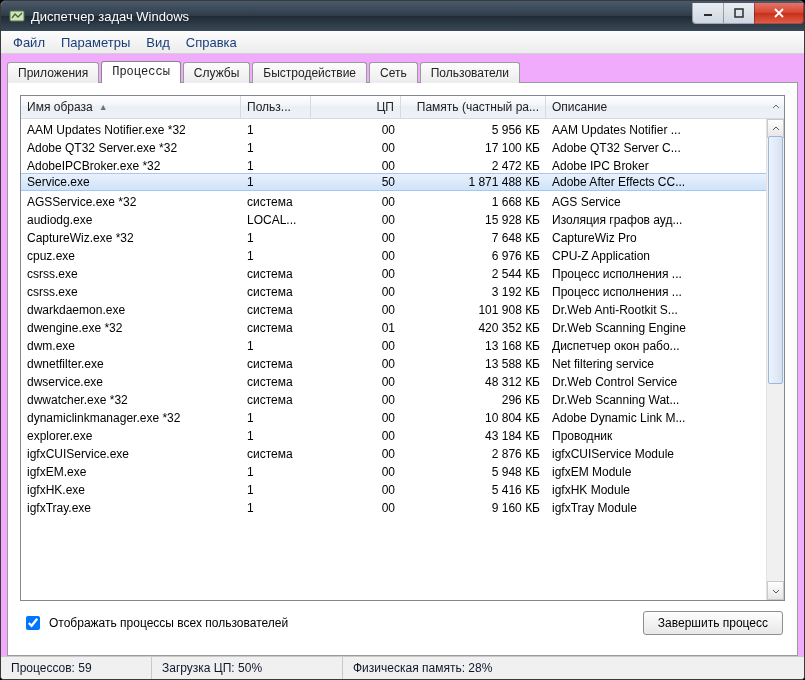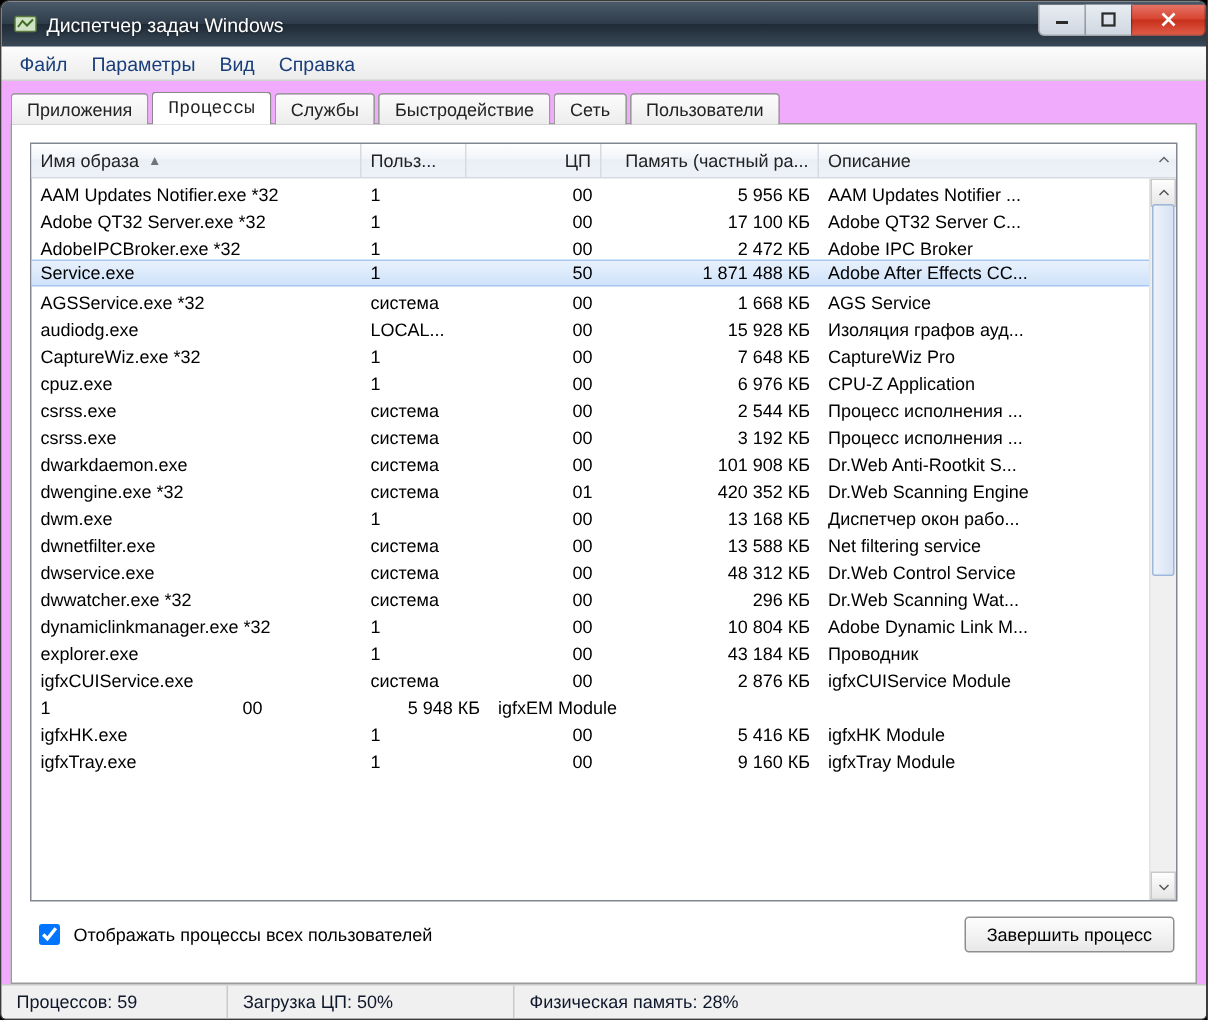--- a/index.html
+++ b/index.html
@@ -341,20 +341,21 @@
                 <div class="c c5">Проводник</div>
               </div>
               <div class="row">
                 <div class="c c1">igfxCUIService.exe</div>
                 <div class="c c2">система</div>
                 <div class="c c3">00</div>
                 <div class="c c4">2 876 КБ</div>
                 <div class="c c5">igfxCUIService Module</div>
               </div>
               <div class="row">
+                <div class="c c1">igfxEM.exe</div>
                 <div class="c c2">1</div>
                 <div class="c c3">00</div>
                 <div class="c c4">5 948 КБ</div>
                 <div class="c c5">igfxEM Module</div>
               </div>
               <div class="row">
                 <div class="c c1">igfxHK.exe</div>
                 <div class="c c2">1</div>
                 <div class="c c3">00</div>
                 <div class="c c4">5 416 КБ</div>

